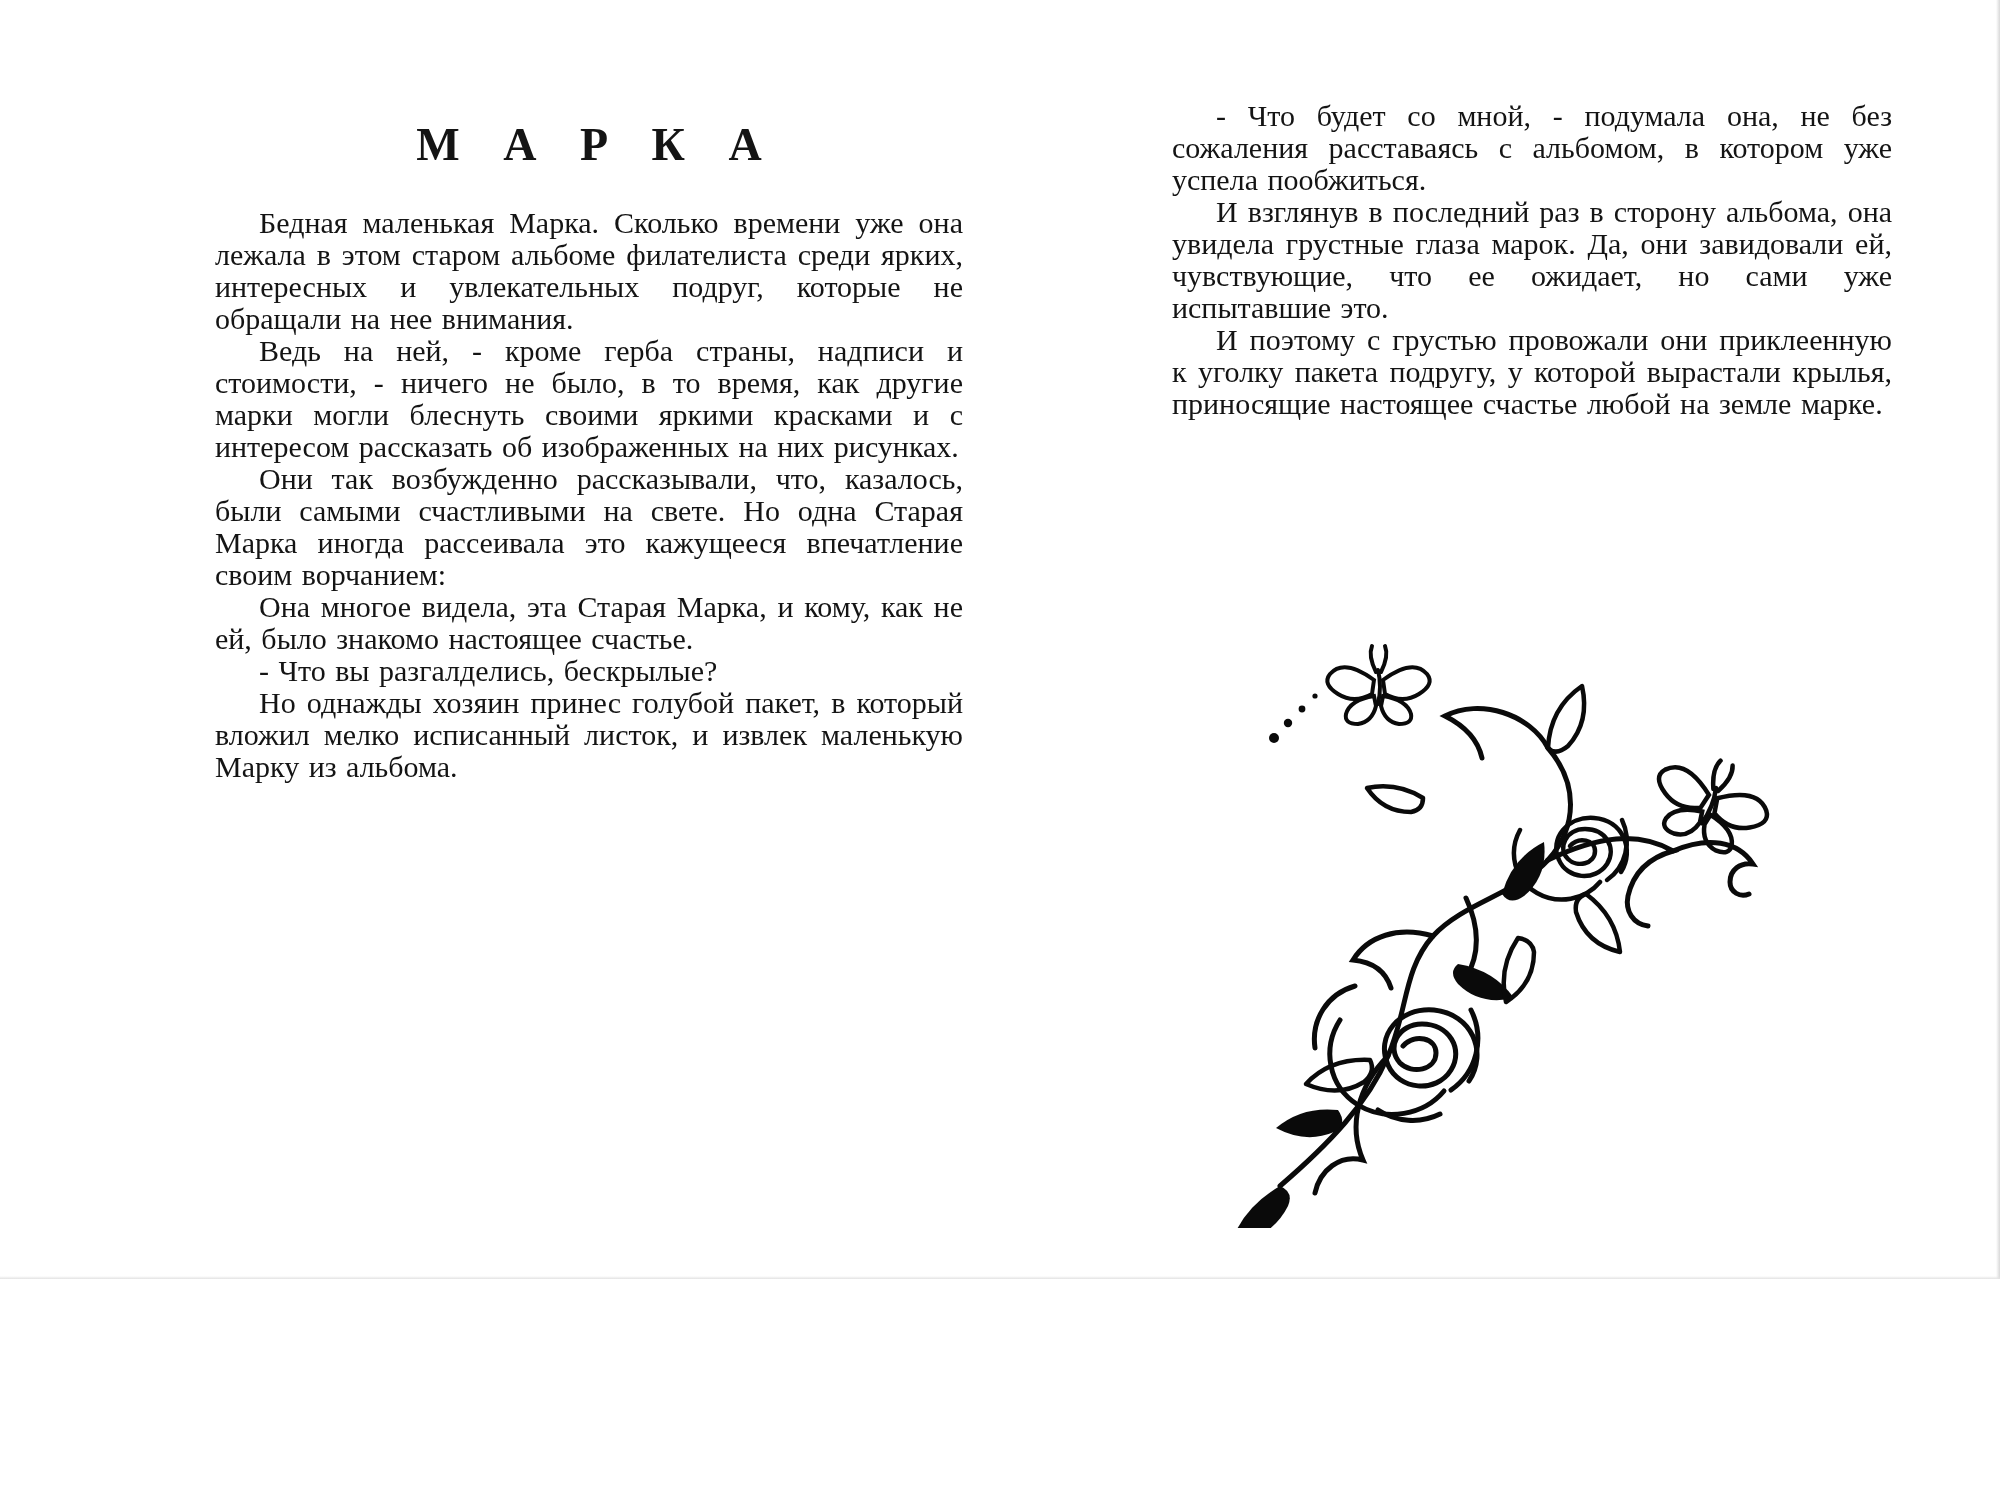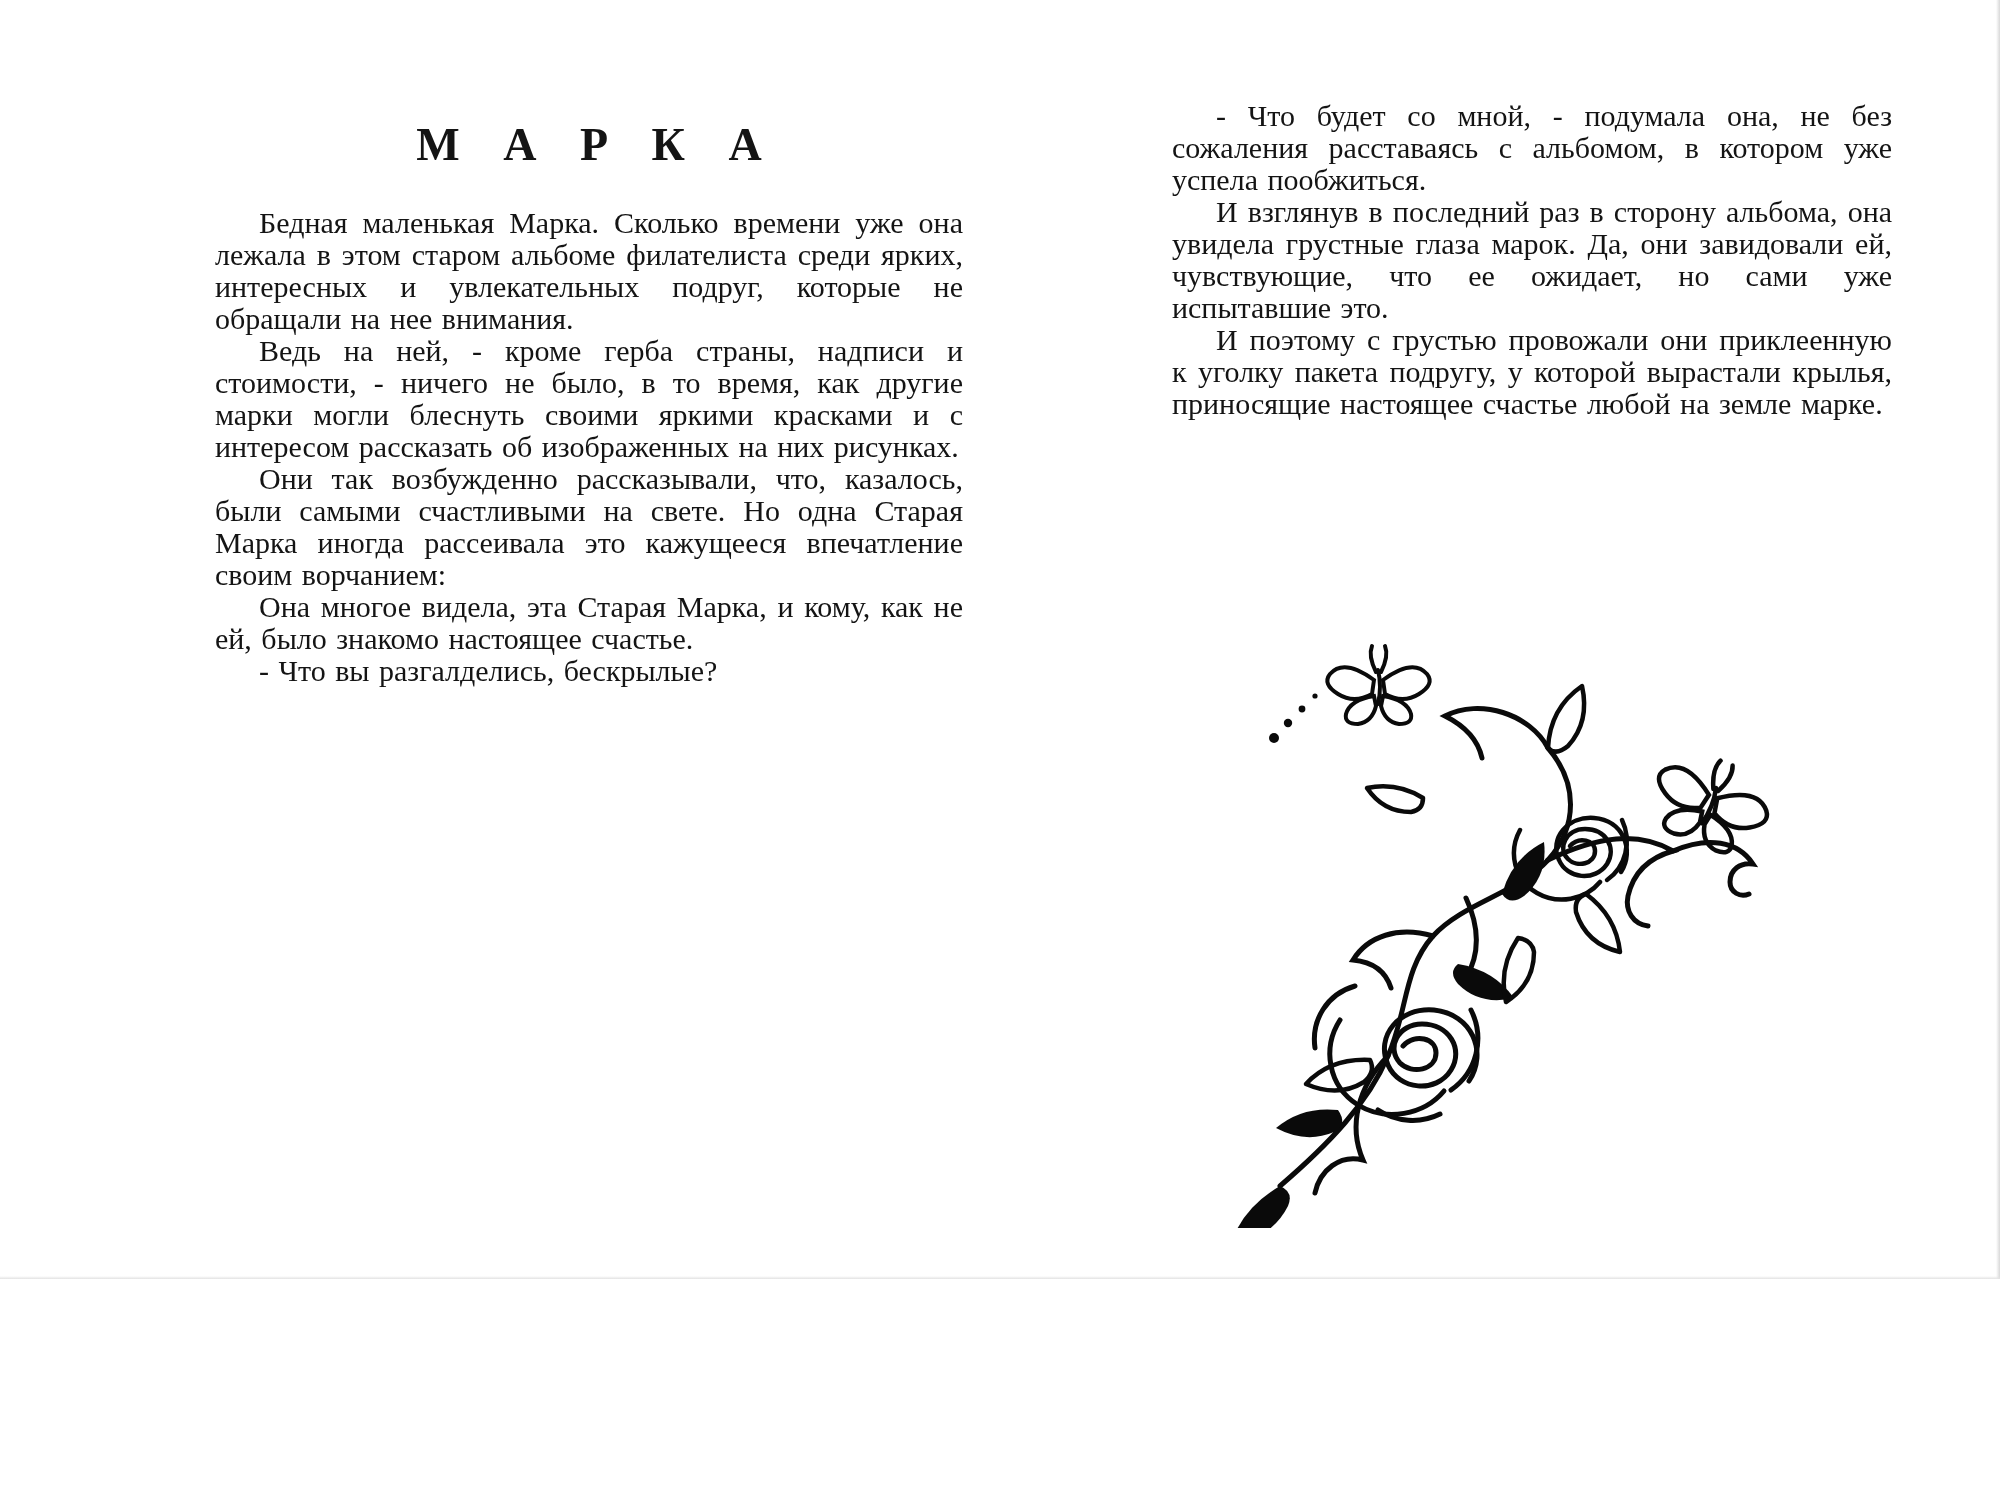--- a/index.html
+++ b/index.html
@@ -75,20 +75,21 @@
 <div class="page-spread">
 
   <div class="text-col left-col">
     <h1 class="story-title">М А Р К А</h1>
     <div class="body-text">
       <p>Бедная маленькая Марка. Сколько времени уже она лежала в этом старом альбоме филателиста среди ярких, интересных и увлекательных подруг, которые не обращали на нее внимания.</p>
       <p>Ведь на ней, - кроме герба страны, надписи и стоимости, - ничего не было, в то время, как другие марки могли блеснуть своими яркими красками и с интересом рассказать об изображенных на них рисунках.</p>
       <p>Они так возбужденно рассказывали, что, казалось, были самыми счастливыми на свете. Но одна Старая Марка иногда рассеивала это кажущееся впечатление своим ворчанием:</p>
       <p>Она многое видела, эта Старая Марка, и кому, как не ей, было знакомо настоящее счастье.</p>
       <p>- Что вы разгалделись, бескрылые?</p>
+      <p>Но однажды хозяин принес голубой пакет, в который вложил мелко исписанный листок, и извлек маленькую Марку из альбома.</p>
     </div>
   </div>
   <div class="page-number left">24</div>
 
   <div class="text-col right-col">
     <div class="body-text">
       <p>- Что будет со мной, - подумала она, не без сожаления расставаясь с альбомом, в котором уже успела пообжиться.</p>
       <p>И взглянув в последний раз в сторону альбома, она увидела грустные глаза марок. Да, они завидовали ей, чувствующие, что ее ожидает, но сами уже испытавшие это.</p>
       <p>И поэтому с грустью провожали они приклеенную к уголку пакета подругу, у которой вырастали крылья, приносящие настоящее счастье любой на земле марке.</p>
     </div>

